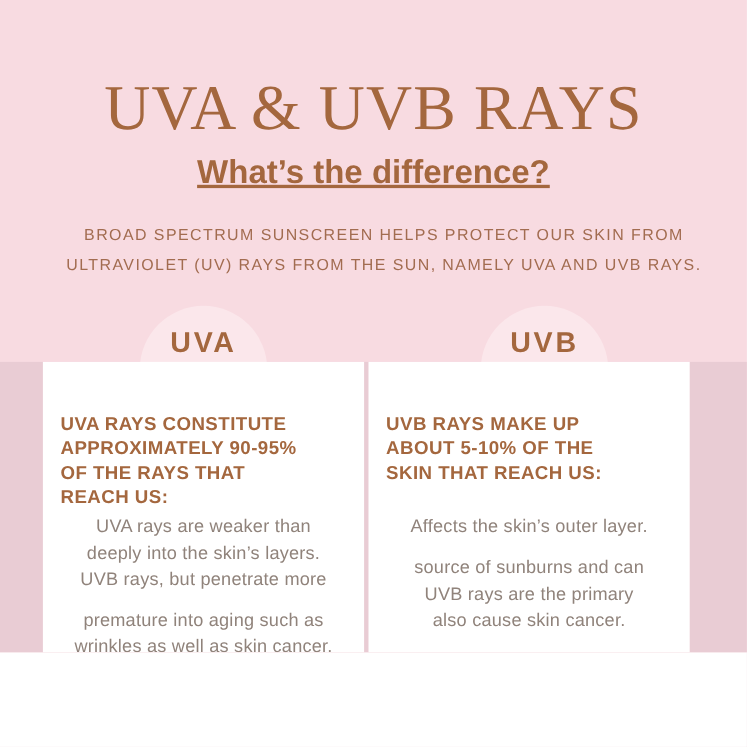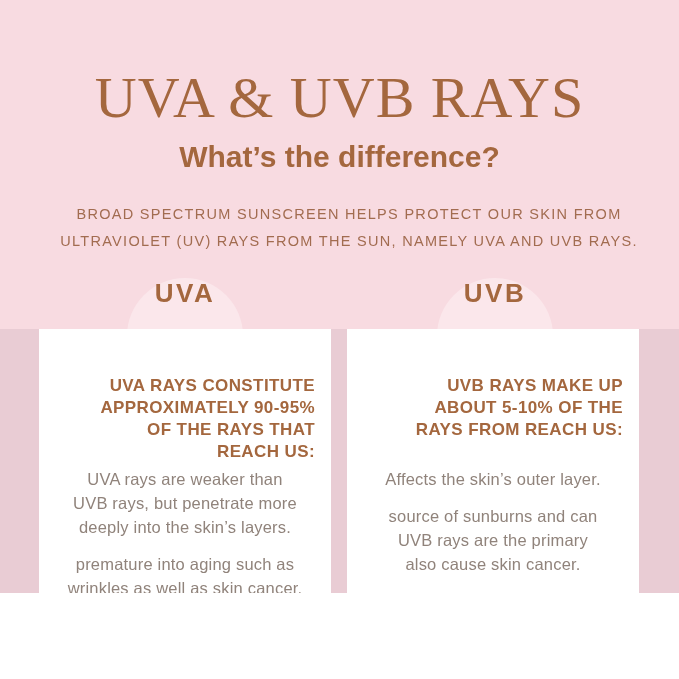--- a/index.html
+++ b/index.html
@@ -27,49 +27,51 @@
     text-align:center;
     font-family:"Liberation Serif",serif;
     font-size:58px;font-weight:400;letter-spacing:1px;
     color:var(--brown);line-height:1.05;
   }
   .subtitle{
     position:absolute;left:0;top:140px;width:679px;
     text-align:center;
     font-size:30px;font-weight:bold;
     color:var(--brown);
+    text-decoration:underline;
   }
   .intro{
     position:absolute;left:0;top:201px;width:679px;
     text-align:center;
     font-size:14.5px;letter-spacing:1.3px;line-height:27px;
     color:var(--intro-brown);
   }
   .intro span{display:block;padding-left:19px;}
   .badge-circle{
     position:absolute;top:278px;width:116px;height:116px;
     border-radius:50%;background:var(--circle);
     display:flex;justify-content:center;align-items:flex-start;
   }
   .badge-circle.uva{left:127px;}
   .badge-circle.uvb{left:437px;}
   .badge-label{
+    margin-top:18px;
     font-size:26px;font-weight:bold;letter-spacing:2.5px;
     color:var(--brown);
   }
   .card{
     position:absolute;top:329px;width:292px;height:306px;
     background:var(--card);
     display:flex;flex-direction:column;align-items:center;
   }
   .card.left{left:39px;}
-  .card.right{left:347px;}
+  .card.right{left:335px;}
   .card-heading{
     margin-top:46px;min-height:92px;width:260px;
-    text-align:right;
+    text-align:left;
     font-size:17px;font-weight:bold;letter-spacing:0.4px;line-height:22px;
     color:var(--brown);
   }
   .card-heading span{display:block;}
   .card-body{width:272px;text-align:center;}
   .card-paragraph{
     font-size:16.5px;letter-spacing:0.2px;line-height:24px;
     color:var(--body-gray);
     margin-bottom:13px;
   }
@@ -102,35 +104,35 @@
   <div class="card left">
     <div class="card-heading">
       <span>UVA RAYS CONSTITUTE</span>
       <span>APPROXIMATELY 90-95%</span>
       <span>OF THE RAYS THAT</span>
       <span>REACH US:</span>
     </div>
     <div class="card-body">
       <p class="card-paragraph">
         <span>UVA rays are weaker than</span>
+        <span>deeply into the skin’s layers.</span>
         <span>UVB rays, but penetrate more</span>
-        <span>deeply into the skin’s layers.</span>
       </p>
       <p class="card-paragraph">
         <span>premature into aging such as</span>
         <span>wrinkles as well as skin cancer.</span>
       </p>
     </div>
   </div>
 
   <div class="card right">
     <div class="card-heading">
       <span>UVB RAYS MAKE UP</span>
       <span>ABOUT 5-10% OF THE</span>
-      <span>RAYS FROM REACH US:</span>
+      <span>SKIN THAT REACH US:</span>
     </div>
     <div class="card-body">
       <p class="card-paragraph">
         <span>Affects the skin’s outer layer.</span>
       </p>
       <p class="card-paragraph">
         <span>source of sunburns and can</span>
         <span>UVB rays are the primary</span>
         <span>also cause skin cancer.</span>
       </p>

